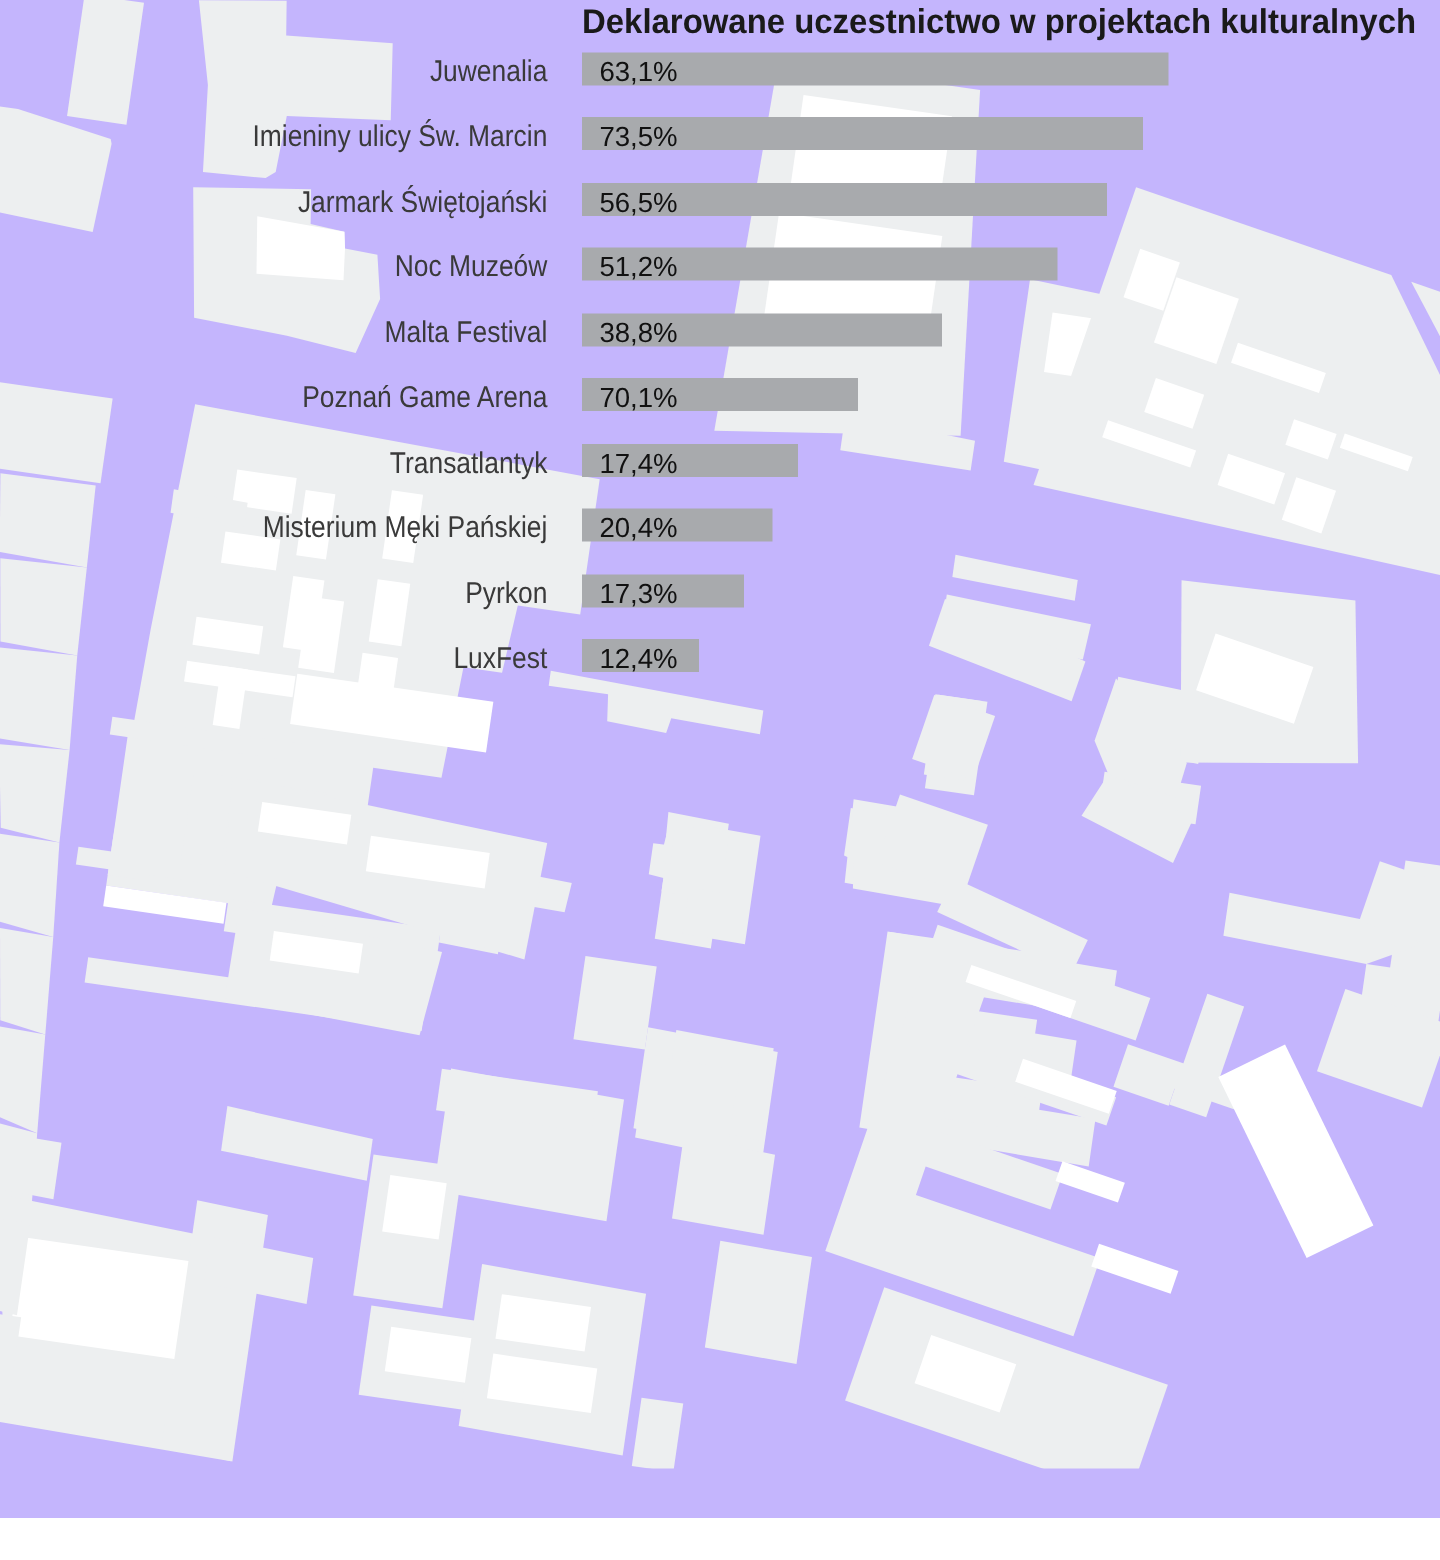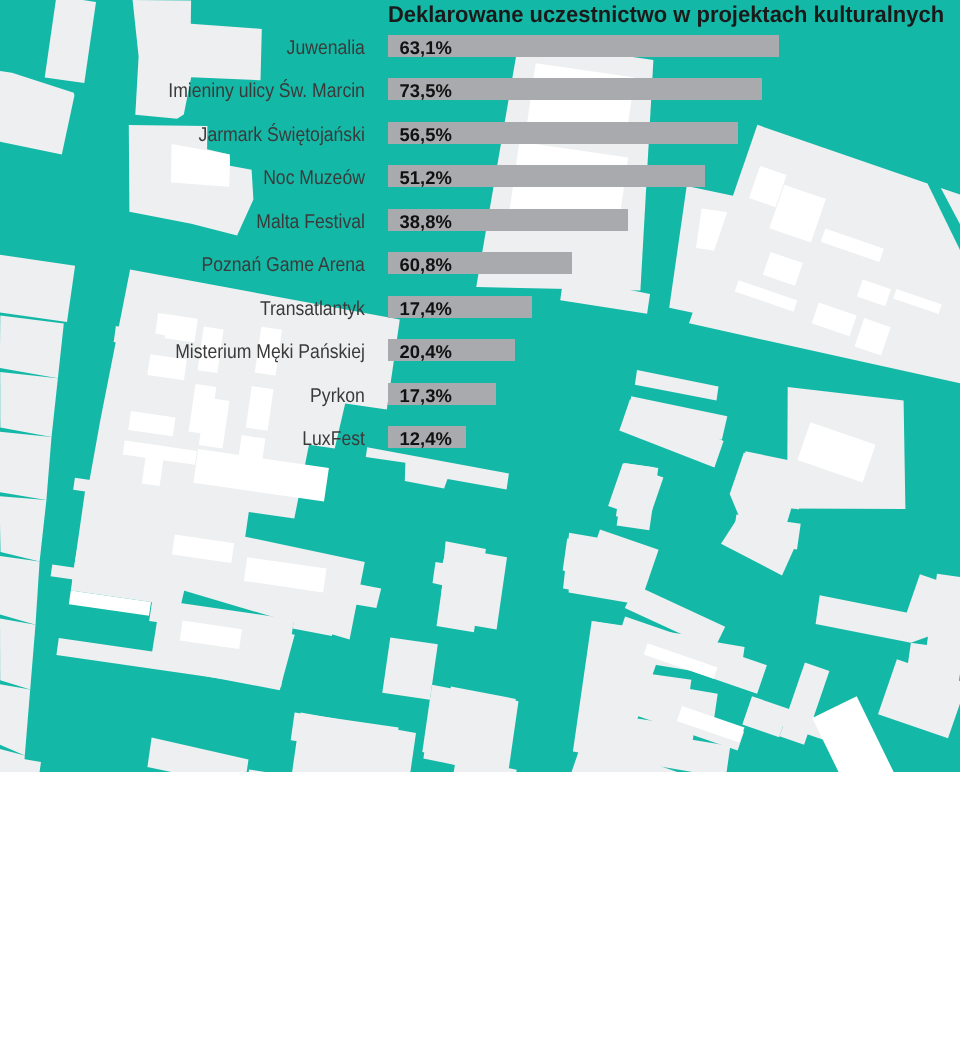--- a/index.html
+++ b/index.html
@@ -1,32 +1,32 @@
 <!DOCTYPE html>
 <html><head>
 <meta charset="utf-8">
 <title>Deklarowane uczestnictwo w projektach kulturalnych</title>
 <style>
   html,body{margin:0;padding:0;}
   body{width:960px;height:1040px;background:#ffffff;overflow:hidden;
        font-family:"Liberation Sans",sans-serif;-webkit-font-smoothing:antialiased;text-rendering:geometricPrecision;}
-  #page{position:relative;width:960px;height:772px;background:#14b8a6;overflow:hidden;}
+  #page{position:relative;width:960px;height:1012px;background:#c4b5fd;overflow:hidden;}
   #mapLayer{position:absolute;left:0;top:0;width:960px;height:1040px;z-index:1;display:block;
             clip-path:inset(0 0 61px 0);}
   #mapLayer .b{fill:#edeff0;}
   #mapLayer .c{fill:#ffffff;}
   #chart{position:absolute;left:0;top:0;width:960px;height:1040px;z-index:2;}
   .title{position:absolute;left:387.8px;top:2.2px;font-weight:bold;font-size:22.9px;
          color:#1a1a1a;letter-spacing:0px;white-space:nowrap;line-height:24px;
          transform:scaleX(0.9586);transform-origin:left top;}
   .row{position:absolute;left:0;height:22px;}
   .cat{position:absolute;left:-100px;width:464.9px;font-size:20px;color:#3a3a3a;white-space:nowrap;top:2px;
        text-align:right;transform:scaleX(0.88);transform-origin:right top;line-height:22px;}
   .bar{position:absolute;left:388px;height:22px;background:#a8aaad;}
-  .val{position:absolute;left:399.6px;top:2px;font-weight:bold;font-size:18.4px;color:#111;
+  .val{position:absolute;left:399.6px;top:2px;font-weight:normal;font-size:18.4px;color:#111;
        line-height:22px;white-space:nowrap;}
   .dashline{position:absolute;left:0;top:1036.6px;width:960px;height:3px;z-index:3;}
 </style>
 </head>
 <body>
 
 <div id="page">
   <svg id="mapLayer" viewBox="0 0 960 1040" width="960" height="1040" preserveAspectRatio="none">
     <g fill-rule="nonzero">
 <polygon class="b" points="56.4,-3.8 96,1.9 84.3,83.1 44.7,77.4"></polygon>
@@ -176,21 +176,21 @@
           <div class="val">51,2%</div>
         </div>
         <div class="row" style="top: 208.5px;">
           <div class="cat">Malta Festival</div>
           <div class="bar" style="width: 240.484px; background: rgb(168, 170, 173);"></div>
           <div class="val">38,8%</div>
         </div>
         <div class="row" style="top: 252px;">
           <div class="cat">Poznań Game Arena</div>
           <div class="bar" style="width: 184.304px; background: rgb(168, 170, 173);"></div>
-          <div class="val">60,8%</div>
+          <div class="val">70,1%</div>
         </div>
         <div class="row" style="top: 295.5px;">
           <div class="cat">Transatlantyk</div>
           <div class="bar" style="width: 143.558px; background: rgb(168, 170, 173);"></div>
           <div class="val">17,4%</div>
         </div>
         <div class="row" style="top: 339px;">
           <div class="cat">Misterium Męki Pańskiej</div>
           <div class="bar" style="width: 126.889px; background: rgb(168, 170, 173);"></div>
           <div class="val">20,4%</div>

